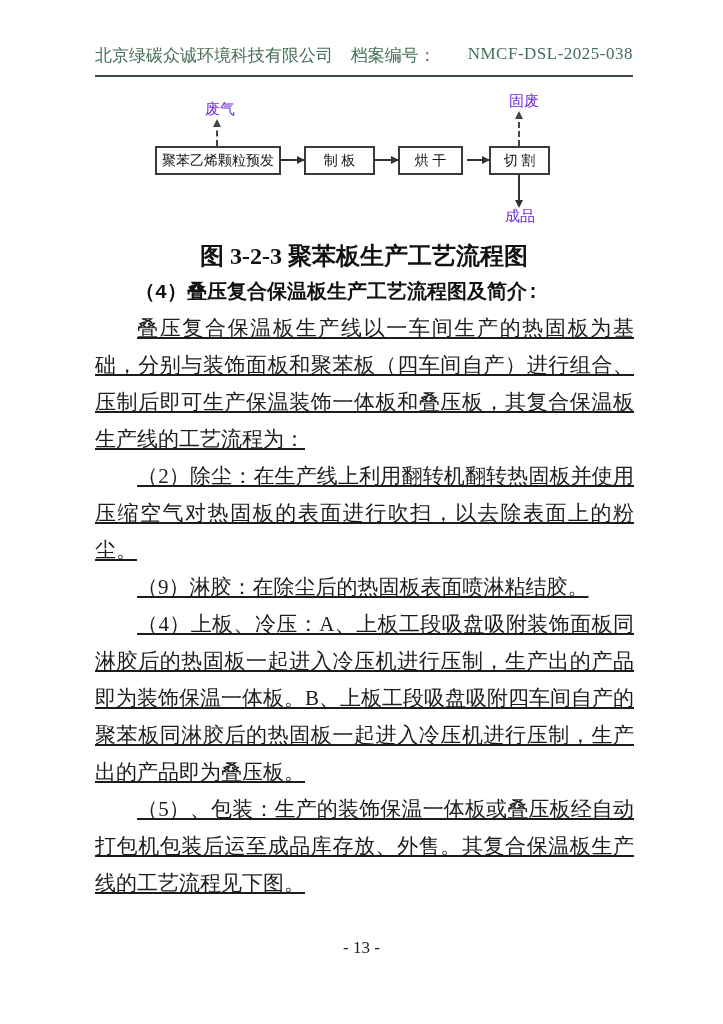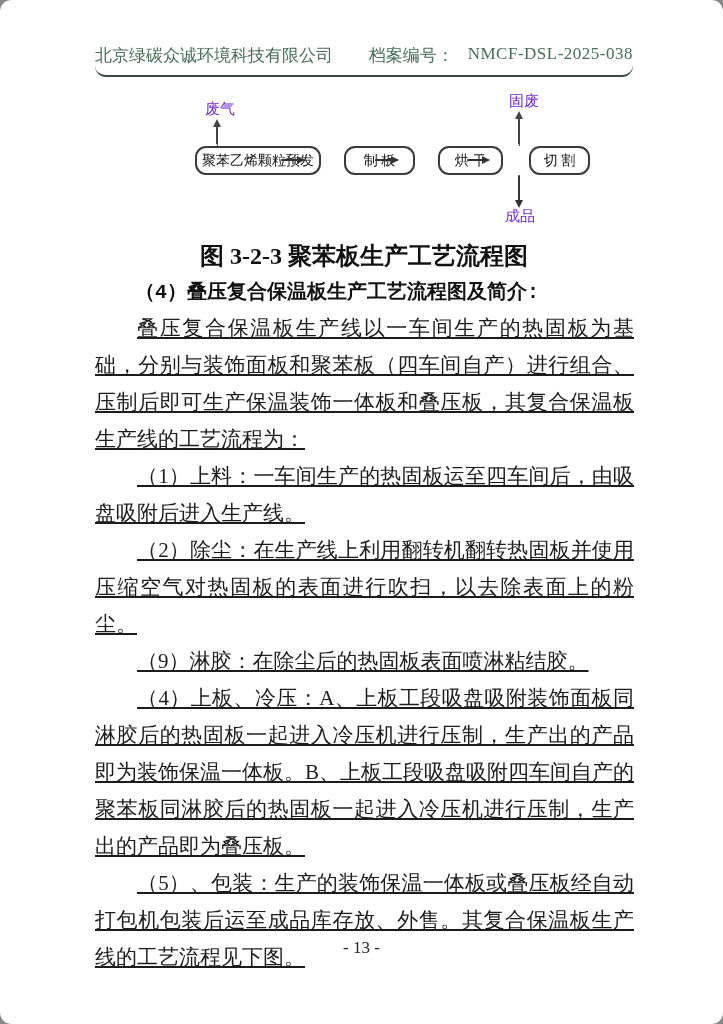--- a/index.html
+++ b/index.html
@@ -1,45 +1,45 @@
 <!DOCTYPE html>
 <html><head>
 <meta charset="utf-8">
 <style>
-  * { margin:0; padding:0; box-sizing:border-box;border-radius:11px; }
+  * { margin:0; padding:0; box-sizing:border-box; }
   html,body { background:#888; }
   .page {
     position:relative;
     width:723px; height:1024px;
     margin:0 auto;
     background:#ffffff;
     font-family:"Liberation Serif","DejaVu Serif",serif;
     color:#1c1c1c;
     overflow:hidden;
   }
   
   .header {
     position:absolute; left:95px; right:90px; top:44px;
     display:flex; justify-content:space-between; align-items:baseline;
     padding-bottom:8px;
     border-bottom:2px solid #3a4a42;
     color:#456f58;
     font-size:17px;
   }
-  .header .right { display:flex; gap:14px; }
+  .header .right { display:flex; gap:32px; }
   .archive-number { letter-spacing:0.5px; }
   
   .flow-label {
     position:absolute; font-size:15px; color:#6d28d9; white-space:nowrap;
   }
   .flow-box {
     position:absolute; height:29px; top:146px;
     border:2px solid #3a3a3a;
     display:flex; align-items:center; justify-content:center;
-    font-size:14px; color:#111; white-space:nowrap;margin-left:40px;
+    font-size:14px; color:#111; white-space:nowrap;
   }
   .arrow-right {
     position:absolute; top:159px; height:0;
     border-top:2px solid #333;
   }
   .arrow-right::after {
     content:""; position:absolute; right:-1px; top:-5px;
     border-left:8px solid #333;
     border-top:4px solid transparent; border-bottom:4px solid transparent;
   }
@@ -117,21 +117,20 @@
     <span class="arrow-down-solid" style="left:518px; top:175px; height:31px;"></span>
     <span class="flow-label" style="left:505px; top:207px;">成品</span>
   </div>
 
   <div class="figure-caption">图 3-2-3 聚苯板生产工艺流程图</div>
 
   <div class="section-heading">（4）叠压复合保温板生产工艺流程图及简介:</div>
 
   <div class="body-text">
     <p>叠压复合保温板生产线以一车间生产的热固板为基础，分别与装饰面板和聚苯板（四车间自产）进行组合、压制后即可生产保温装饰一体板和叠压板，其复合保温板生产线的工艺流程为：</p>
-    <p>（1）上料：一车间生产的热固板运至四车间后，由吸盘吸附后进入生产线。</p>
     <p>（2）除尘：在生产线上利用翻转机翻转热固板并使用压缩空气对热固板的表面进行吹扫，以去除表面上的粉尘。</p>
     <p>（9）淋胶：在除尘后的热固板表面喷淋粘结胶。</p>
     <p>（4）上板、冷压：A、上板工段吸盘吸附装饰面板同淋胶后的热固板一起进入冷压机进行压制，生产出的产品即为装饰保温一体板。B、上板工段吸盘吸附四车间自产的聚苯板同淋胶后的热固板一起进入冷压机进行压制，生产出的产品即为叠压板。</p>
     <p>（5）、包装：生产的装饰保温一体板或叠压板经自动打包机包装后运至成品库存放、外售。其复合保温板生产线的工艺流程见下图。</p>
   </div>
 
   <div class="footer">- 13 -</div>
 
 </div>
 

